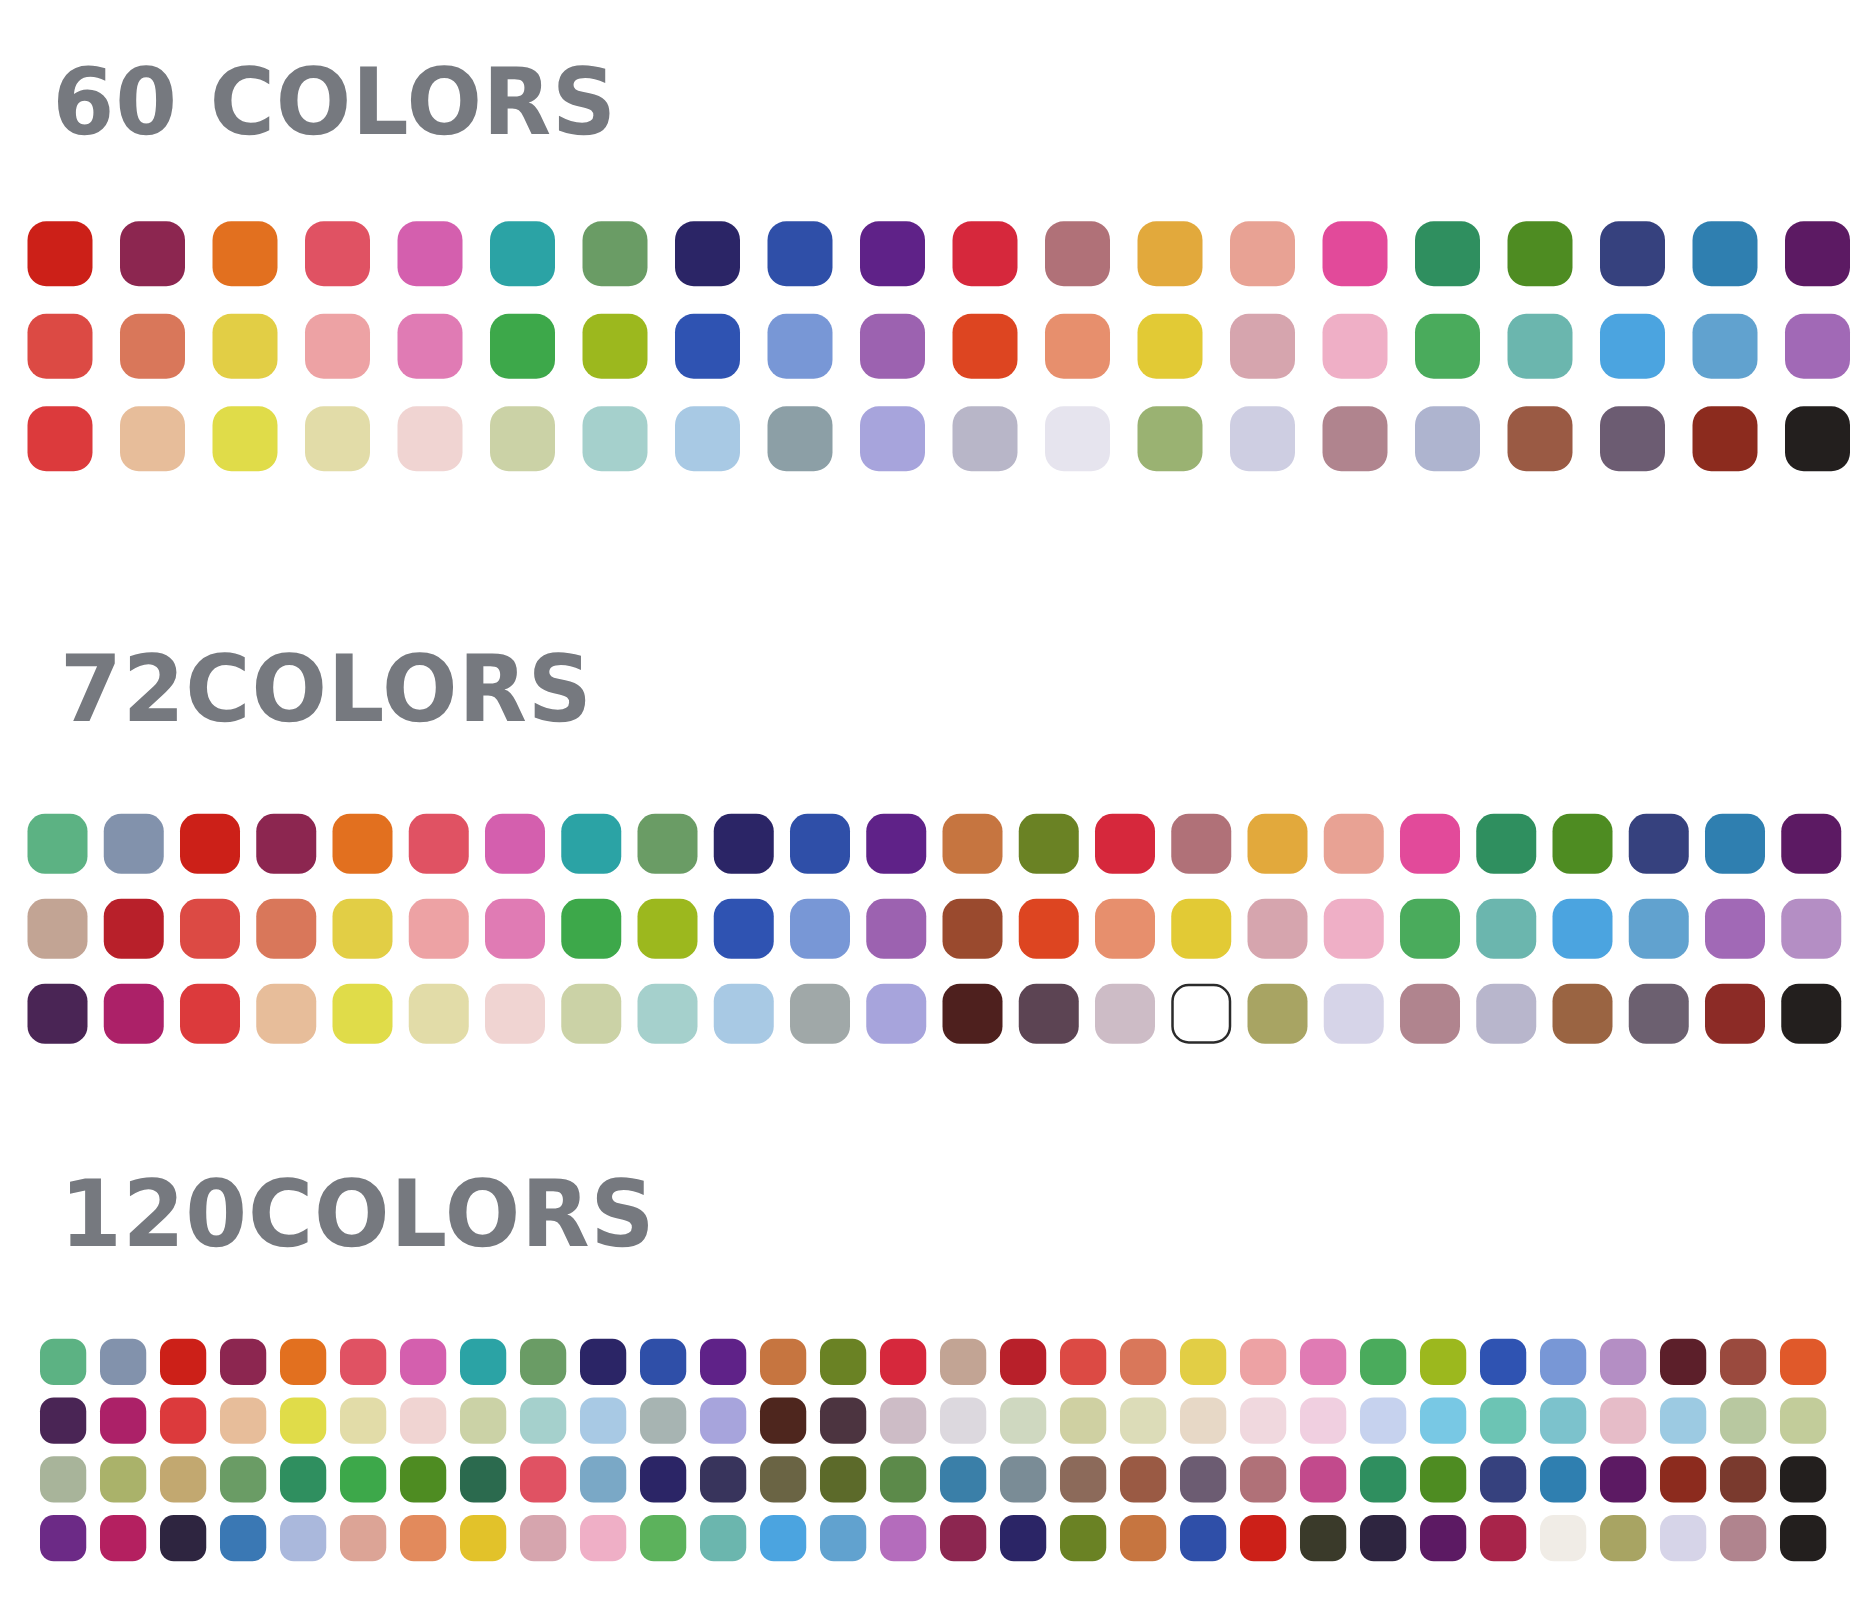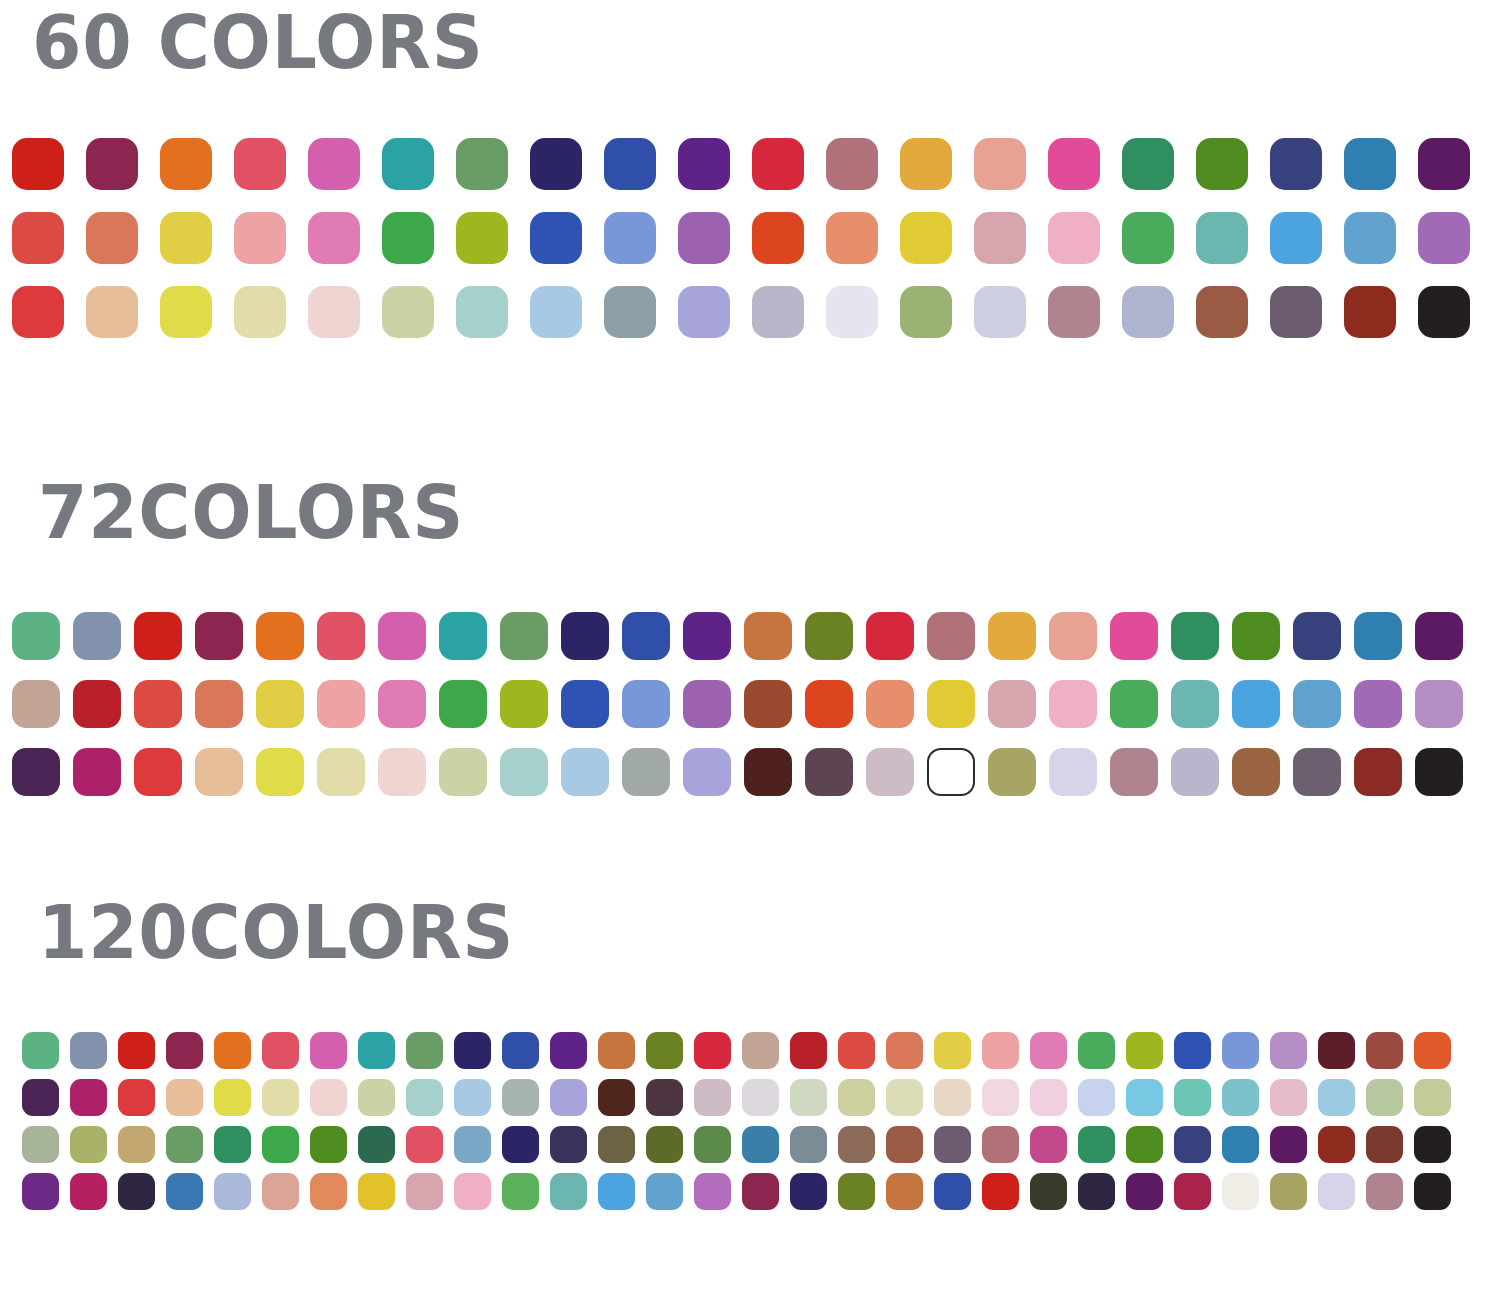--- a/index.html
+++ b/index.html
@@ -18,22 +18,23 @@
 
   .sheet {
     position: relative;
     width: 1500px;
     height: 1295px;
     background: #ffffff;
   }
 
   .section {
     position: absolute;
-    left: 4px;
+    left: 14px;
     width: 1339px;
+    margin-top: 39px;
   }
 
   .section-title {
     font-family: "DejaVu Sans", sans-serif;
     font-weight: 700;
     color: #76797f;
     letter-spacing: 0.01em;
     line-height: 1;
     white-space: nowrap;
     

